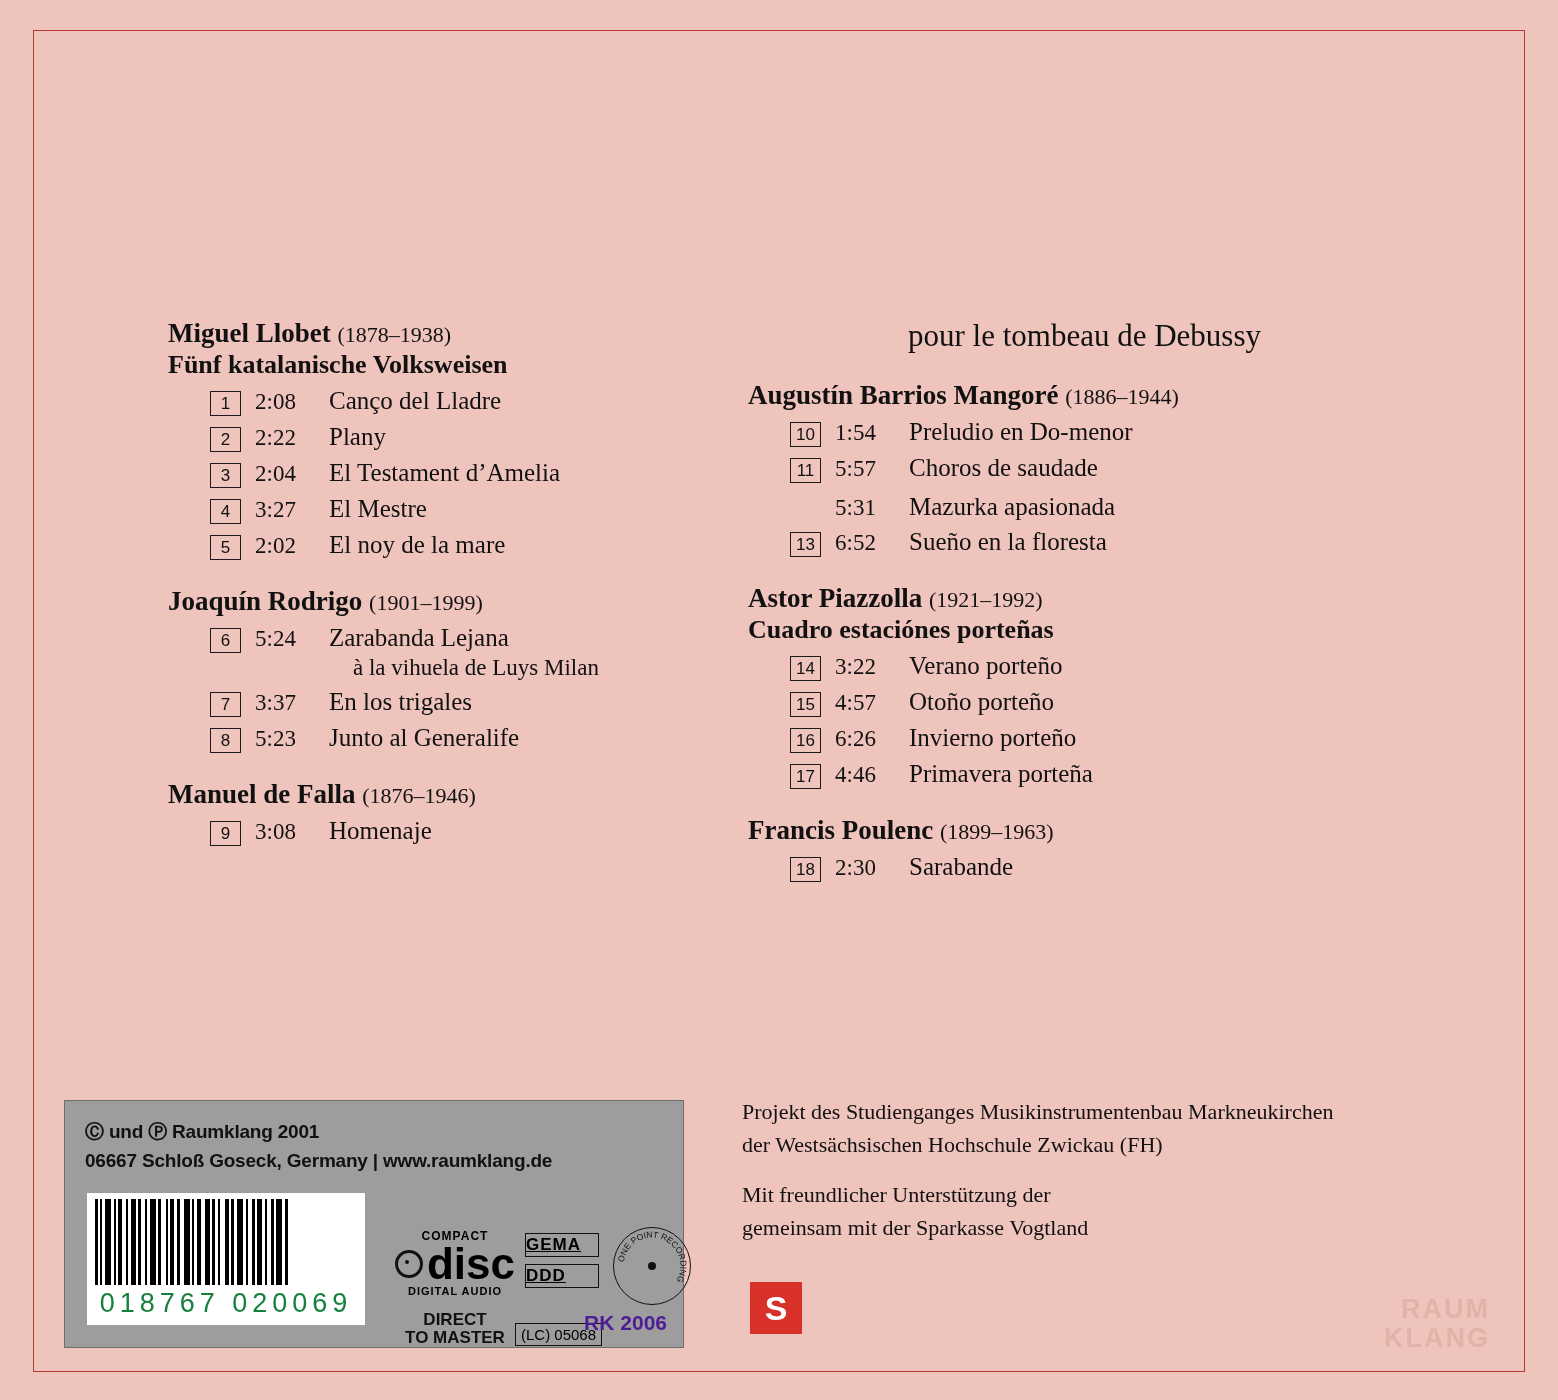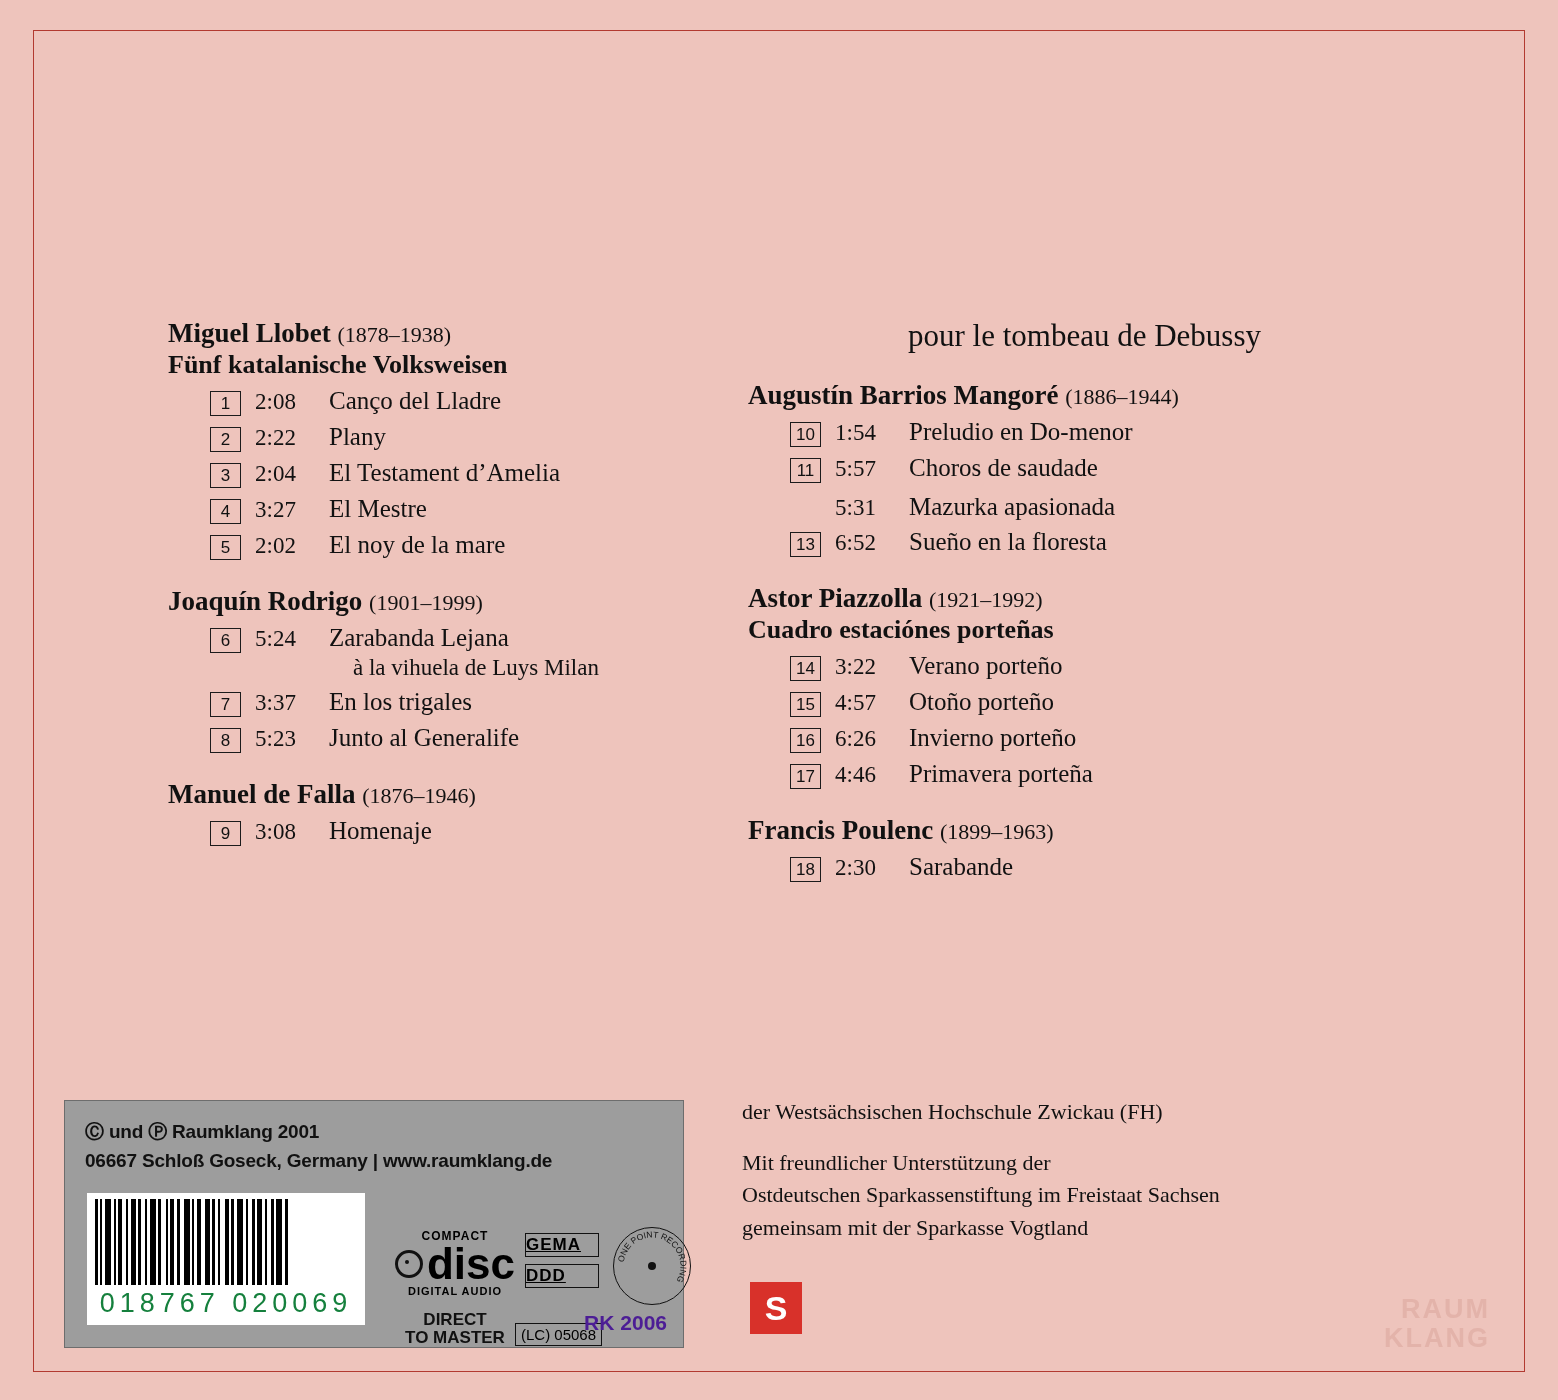--- a/index.html
+++ b/index.html
@@ -392,23 +392,23 @@
           <textPath href="#circpath" startOffset="2%">ONE POINT RECORDING</textPath>
         </text>
       </svg>
       <span class="dot"></span>
     </div>
 
     <div class="rk">RK 2006</div>
   </div>
 
   <div class="credits">
+    <p>Projekt des Studienganges Musikinstrumentenbau Markneukirchen</p>
     <p>der Westsächsischen Hochschule Zwickau (FH)</p>
     <p class="gap">Mit freundlicher Unterstützung der</p>
-    <p>Ostdeutschen Sparkassenstiftung im Freistaat Sachsen</p>
     <p>gemeinsam mit der Sparkasse Vogtland</p>
   </div>
 
   <div class="sparkasse">
     <span>S</span>
   </div>
 
   <div class="raumklang">
     <div>RAUM</div>
     <div>KLANG</div>

